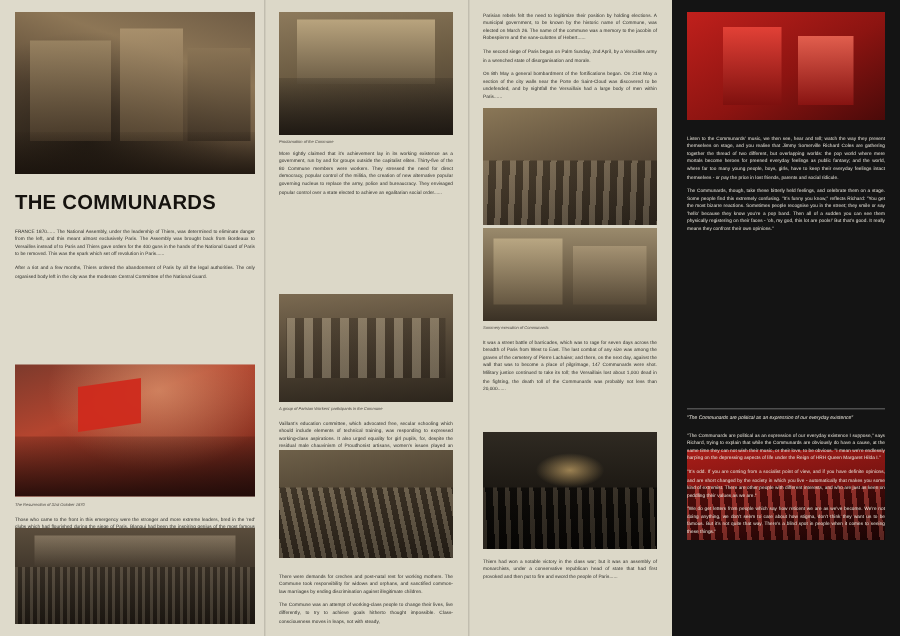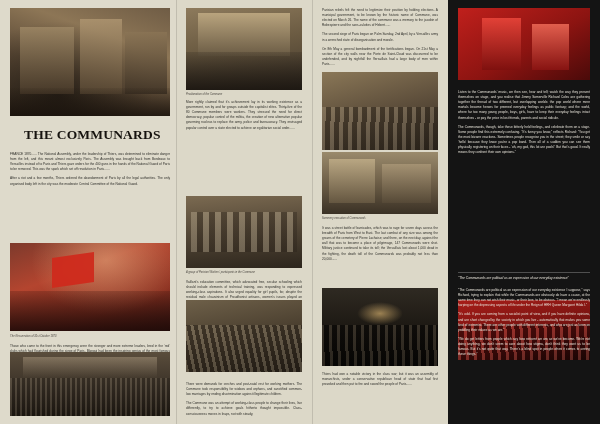--- a/index.html
+++ b/index.html
@@ -37,26 +37,26 @@
   .cap{
     font-size:2.7px;
     line-height:1.5;
     color:#4a4640;
     font-style:italic;
     margin-top:2px;
   }
 
   
   .headline{
-    position:absolute;left:24px;top:127px;width:160px;
+    position:absolute;left:10px;top:127px;width:160px;
     font-size:13.5px;
     font-weight:bold;
     letter-spacing:.2px;
     color:#16130f;
-    font-family:Liberation Serif, serif;
+    font-family:Liberation Sans, sans-serif;
   }
 
   
   .img{position:absolute;overflow:hidden;}
 
   
   #img-barricade-street{left:10px;top:8px;width:160px;height:108px;
     background:
       radial-gradient(ellipse at 30% 80%, rgba(0,0,0,.55), rgba(0,0,0,0) 60%),
       linear-gradient(200deg,#6f5c45 0%, #8d7656 30%, #5d4b37 62%, #3b2f22 100%);

